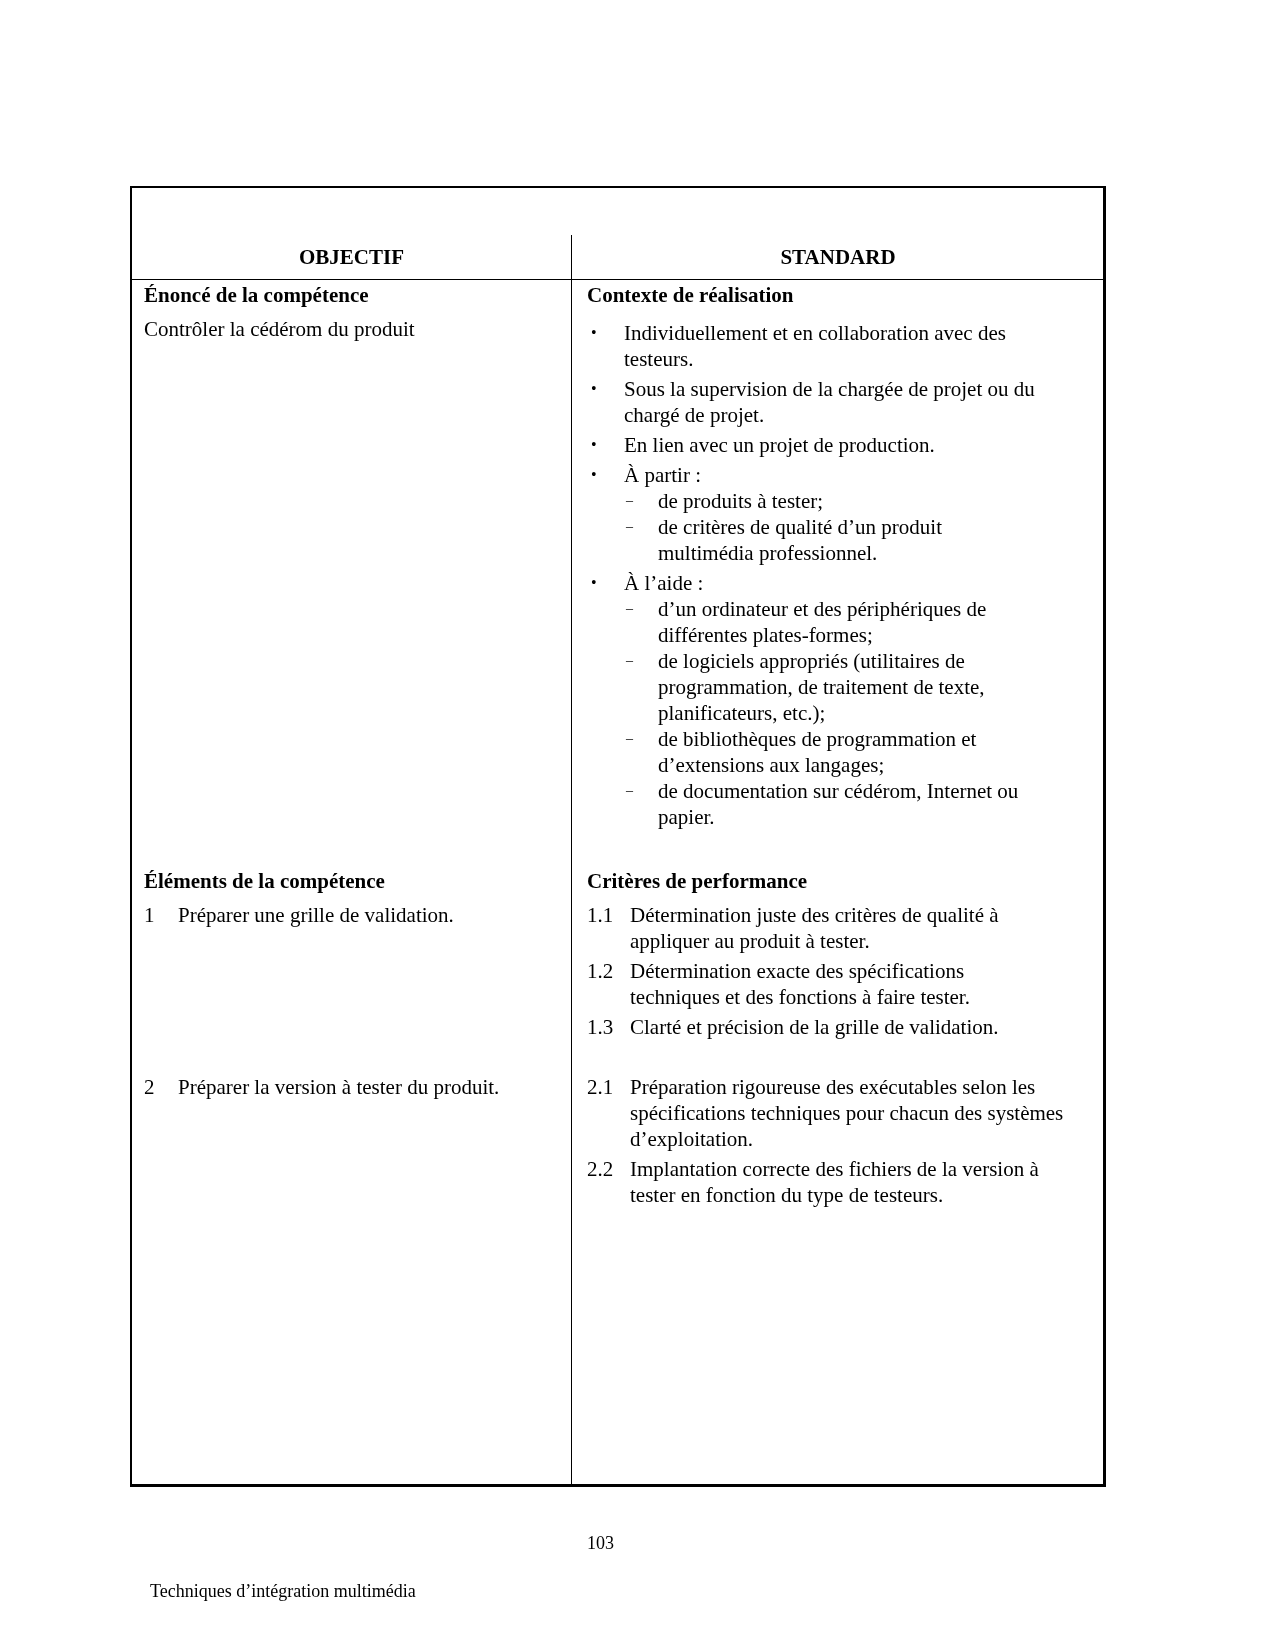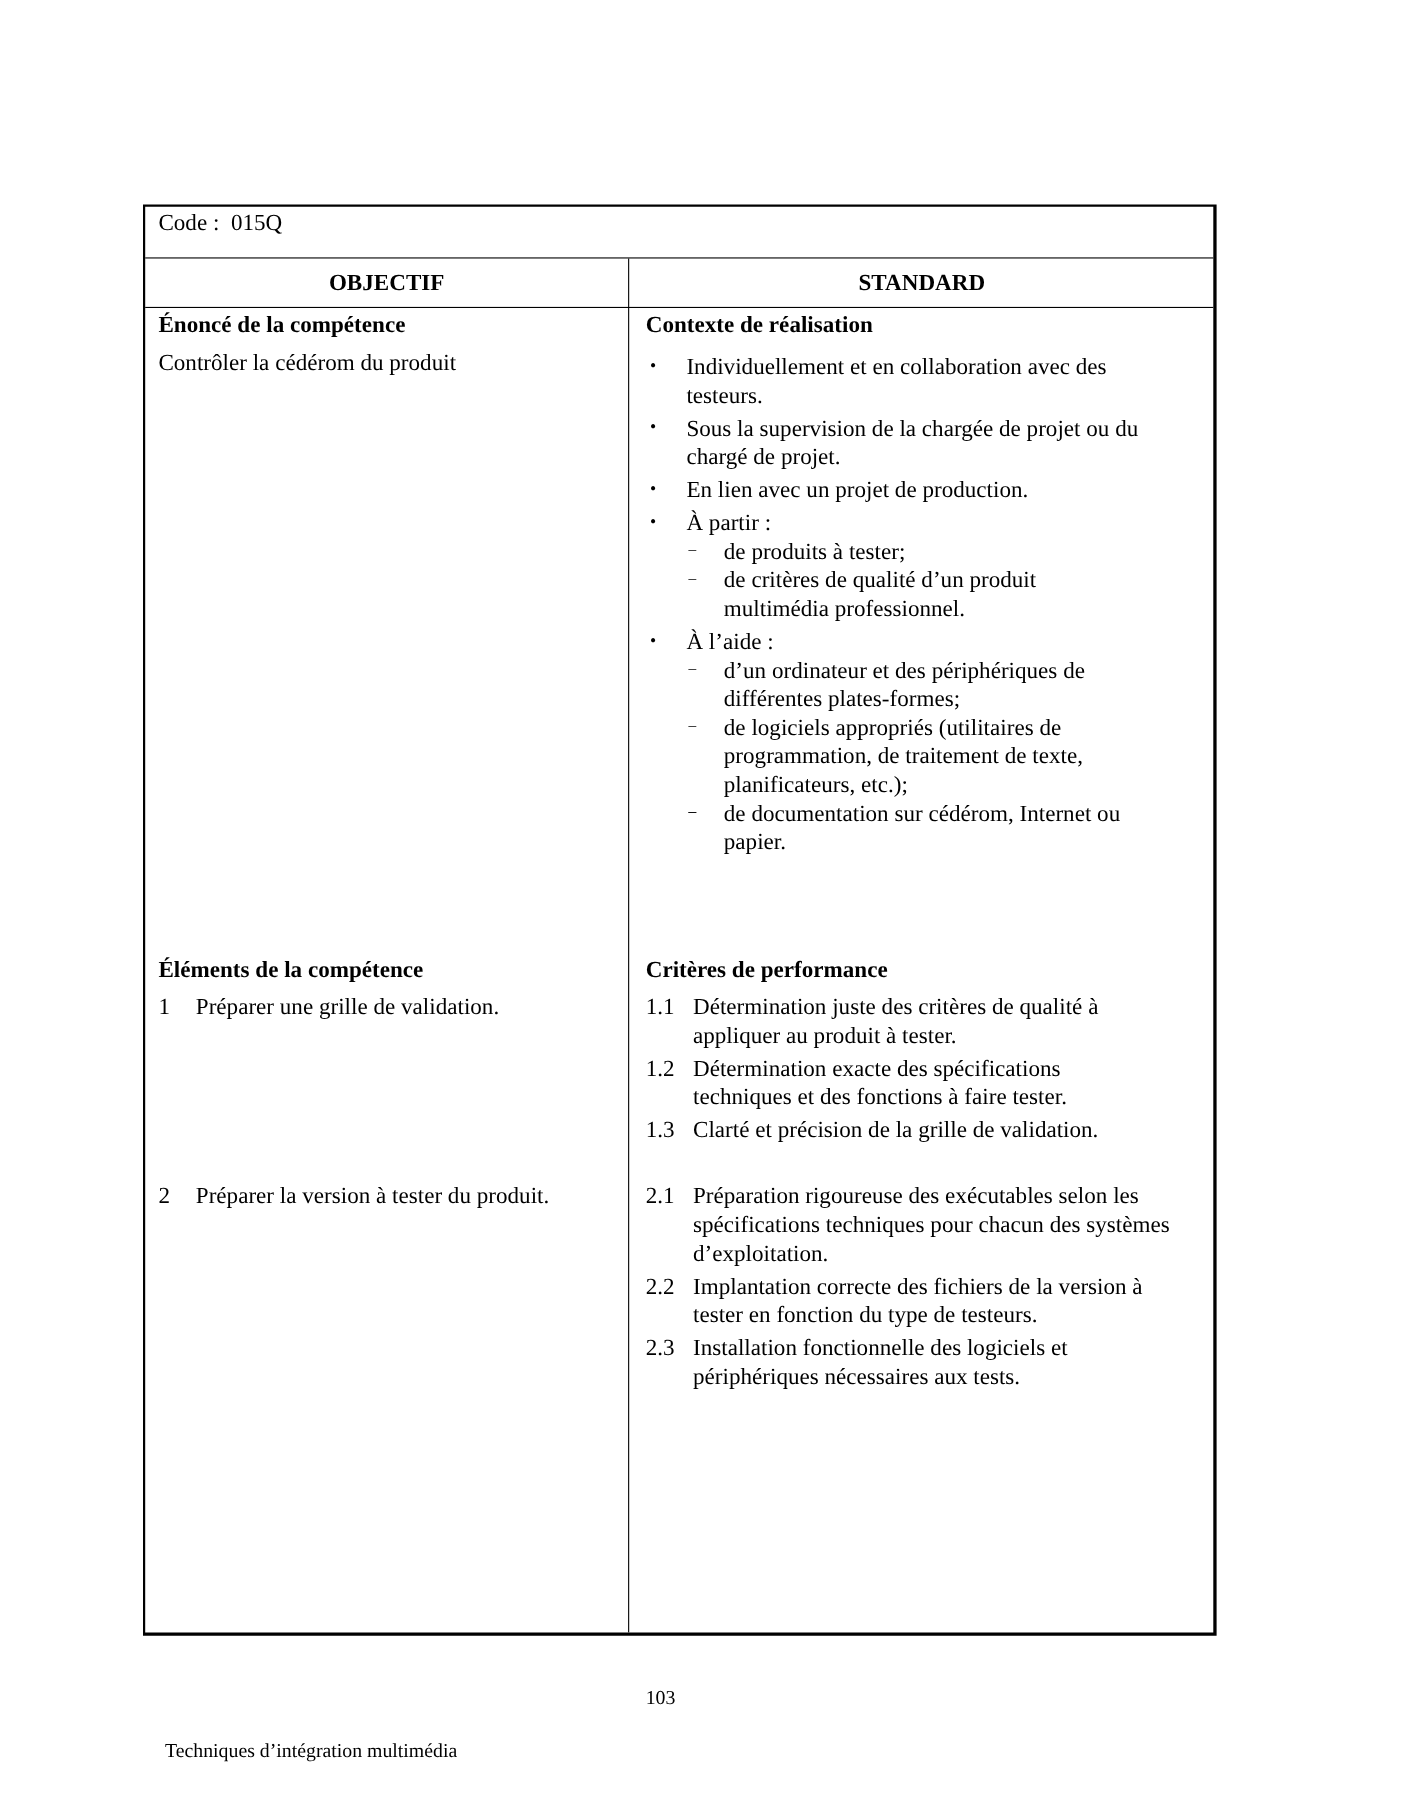--- a/index.html
+++ b/index.html
@@ -62,24 +62,20 @@
     .crit-num { position: absolute; left: 0; top: 0; }
 
     .footer { position: absolute; top: 1533px; font-size: 18px; white-space: nowrap; }
     .footer-title { left: 150px; margin-top: 48px; }
     .footer-page { left: 587px; font-family: Liberation Serif, serif; }
   </style>
 </head>
 <body>
 
 <div class="page-table">
-  <div class="code-row">
-    <span>Code :</span>&nbsp;
-    <span>015Q</span>
-  </div>
 
   <div class="header-row">
     <div class="header-cell header-right">STANDARD</div>
     <div class="header-cell header-left">OBJECTIF</div>
   </div>
 
   <div class="col-divider"></div>
 
   <div class="col-left">
     <div class="sec-title" style="top:2px;">Énoncé de la compétence</div>
@@ -133,20 +129,21 @@
           <div class="subitem">
             <span class="dash">–</span>
             <div style="width:380px;">d’un ordinateur et des périphériques de différentes plates-formes;</div>
           </div>
           <div class="subitem">
             <span class="dash">–</span>
             <div style="width:370px;">de logiciels appropriés (utilitaires de programmation, de traitement de texte, planificateurs, etc.);</div>
           </div>
           <div class="subitem">
             <span class="dash">–</span>
+            <div style="width:360px;">de bibliothèques de programmation et d’extensions aux langages;</div>
           </div>
           <div class="subitem">
             <span class="dash">–</span>
             <div style="width:400px;">de documentation sur cédérom, Internet ou papier.</div>
           </div>
         </div>
       </div>
     </div>
 
     <div class="sec-title" style="top:588px;">Critères de performance</div>
@@ -168,22 +165,18 @@
 
     <div class="crit-list" style="top:794px;">
       <div class="crit">
         <span class="crit-num">2.1</span>
         <div style="width:450px;">Préparation rigoureuse des exécutables selon les spécifications techniques pour chacun des systèmes d’exploitation.</div>
       </div>
       <div class="crit">
         <span class="crit-num">2.2</span>
         <div style="width:450px;">Implantation correcte des fichiers de la version à tester en fonction du type de testeurs.</div>
       </div>
-      <div class="crit">
-        <span class="crit-num">2.3</span>
-        <div style="width:400px;">Installation fonctionnelle des logiciels et périphériques nécessaires aux tests.</div>
-      </div>
     </div>
   </div>
 </div>
 
 <div class="footer footer-title">Techniques d’intégration multimédia</div>
 <div class="footer footer-page">103</div>
 
 </body></html>

